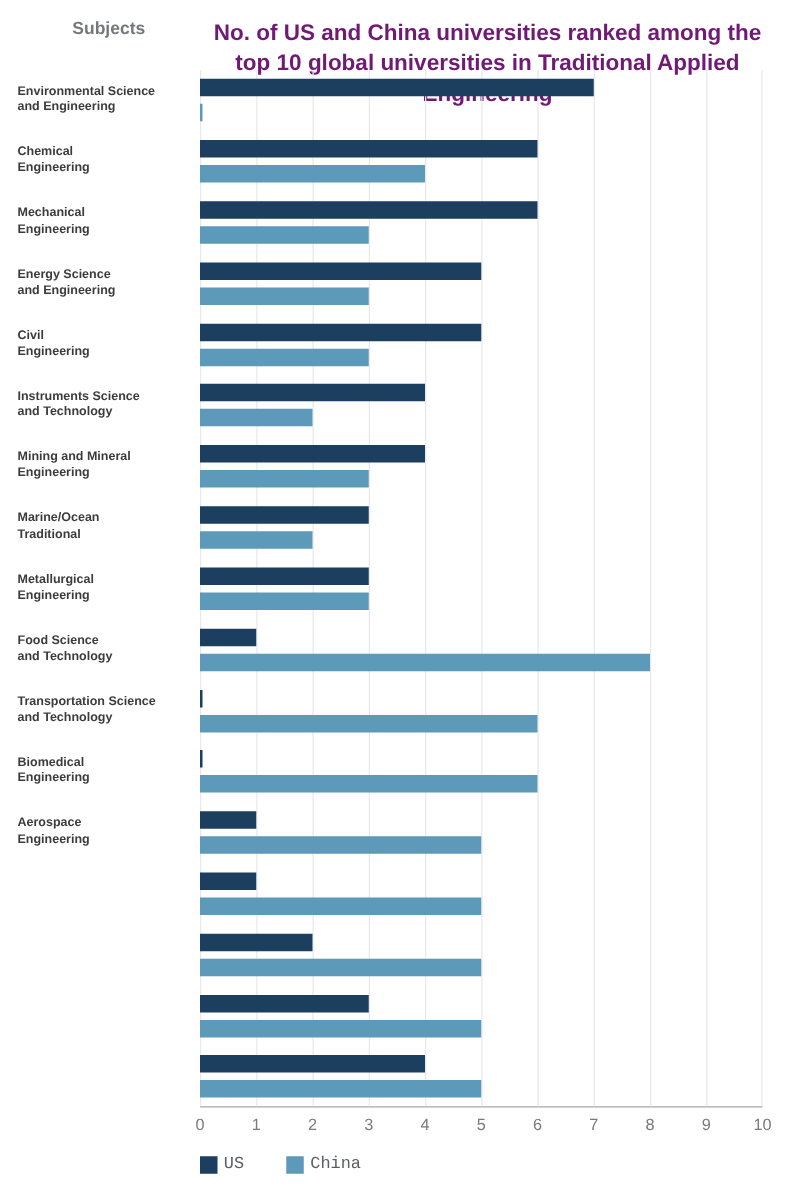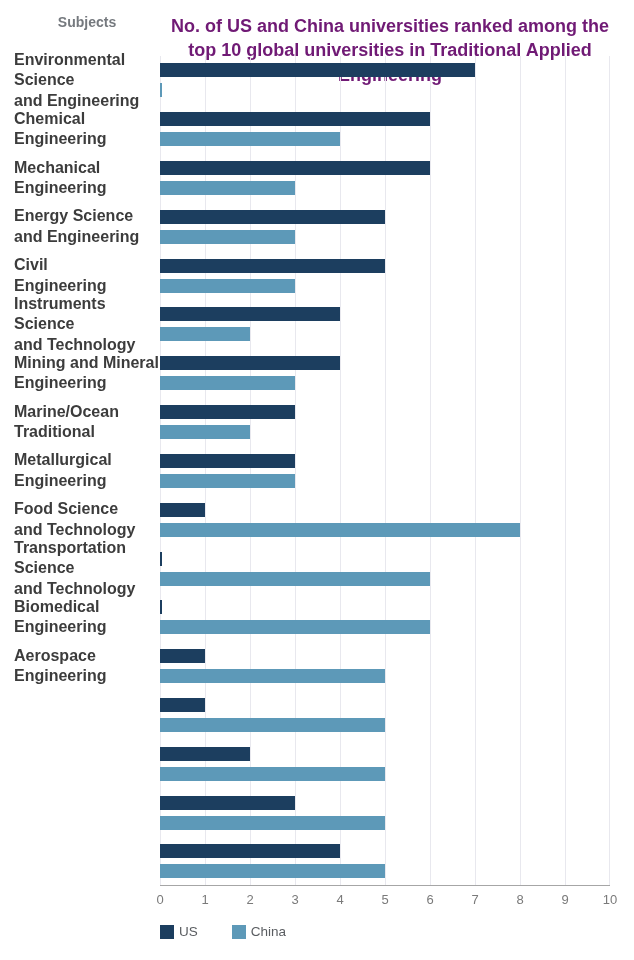--- a/index.html
+++ b/index.html
@@ -22,21 +22,21 @@
     width:460px;
     font-size:18px; font-weight:700; color:#701a75;
     line-height:1.35;
   }
 
   
   .chart-body { position:absolute; top:56px; left:14px; display:flex; }
   .labels-col { width:146px; flex:0 0 146px; display:flex; flex-direction:column; }
   .row-label {
     height:48.82px; display:flex; align-items:center;
-    font-size:16px; font-weight:600; color:#3c3c3c;
+    font-size:10px; font-weight:600; color:#3c3c3c;
     line-height:1.28; white-space:pre-line;
   }
   .plot-col {
     position:relative; width:450px; height:830px;
     border-bottom:1px solid #a6a6a6;
   }
   .gridline {
     position:absolute; top:0; bottom:0; width:1px;
     background:#e8e8ee;
   }
@@ -48,21 +48,21 @@
 
   
   .ticks-row { position:absolute; top:892px; left:160px; width:450px; height:16px; }
   .tick {
     position:absolute; transform:translateX(-50%);
     font-size:13px; color:#7a7a7a;
   }
 
   
   .legend { position:absolute; top:924px; left:160px; display:flex; gap:34px; }
-  .legend-item { display:flex; align-items:center; gap:5px; }
+  .legend-item { display:flex; align-items:center; gap:5px;font-family:Liberation Mono, monospace; }
   .legend-swatch { width:14px; height:14px; }
   .legend-label { font-size:13.5px; color:#5a5d61; }
 </style>
 </head>
 <body>
 
 <div class="page">
 
   <div class="header">
     <div class="subjects-label">Subjects</div>

